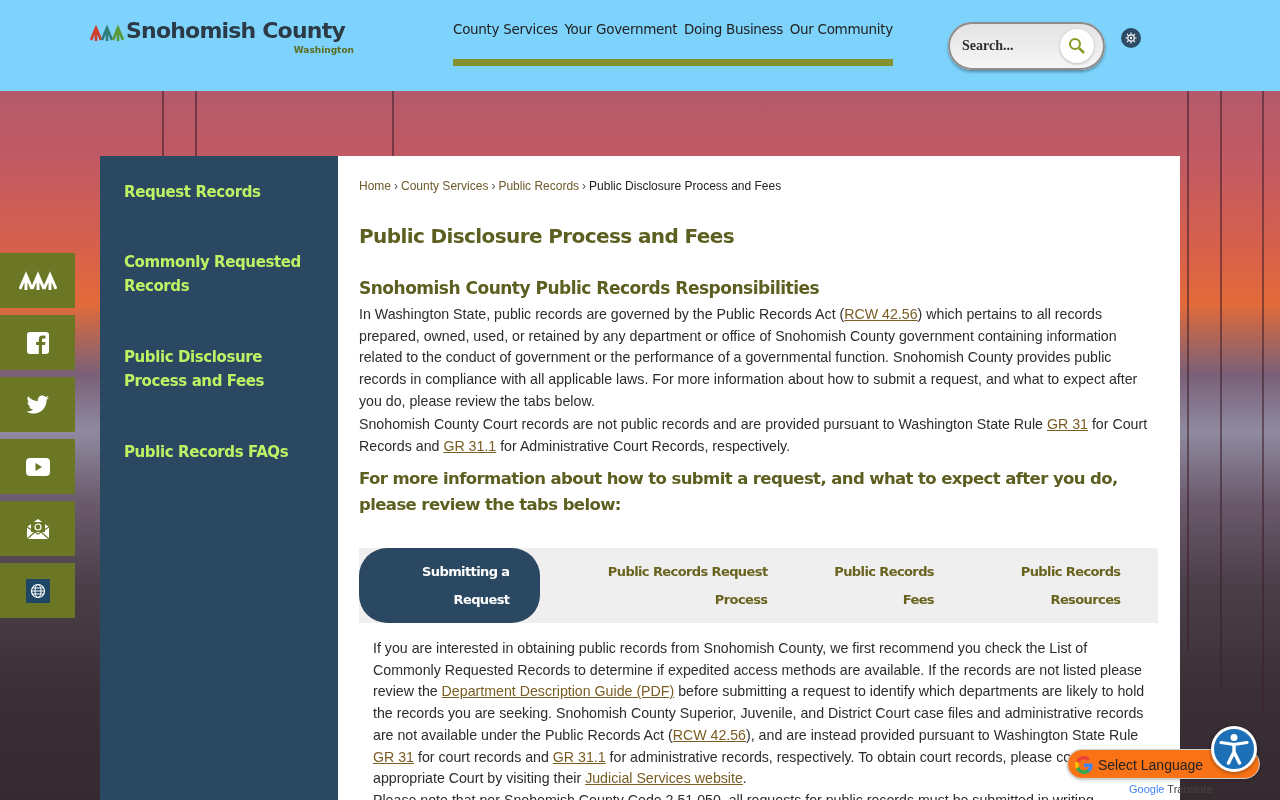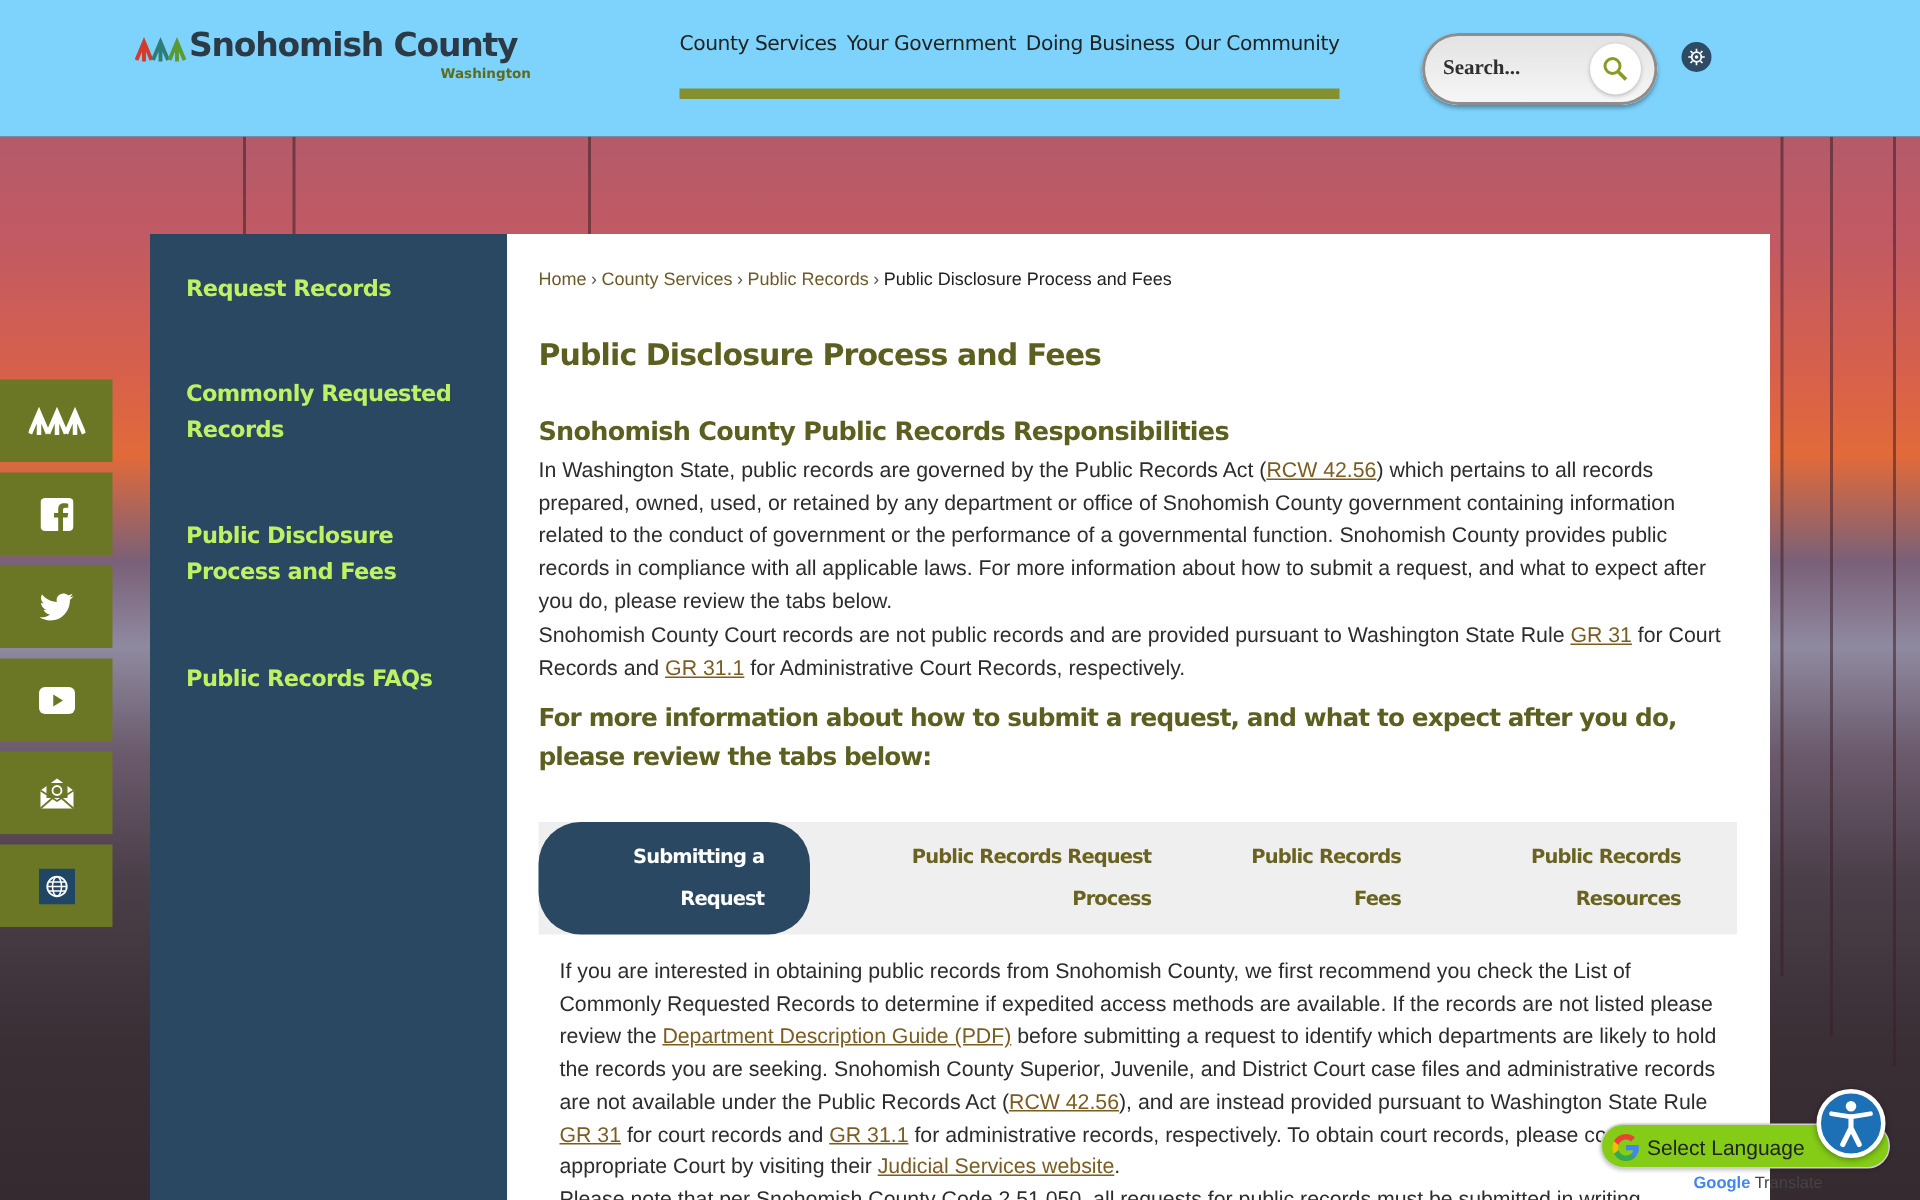--- a/index.html
+++ b/index.html
@@ -52,26 +52,26 @@
   .p2 { top: 258px; }
   .sub-title { position: absolute; left: 21px; top: 310px; width: 800px; font-family: "DejaVu Sans", sans-serif; font-weight: bold; font-size: 16.5px; line-height: 26px; letter-spacing: -0.6px; color: #5c5f20; }
 
   .tabs { position: absolute; left: 21px; top: 392px; width: 799px; height: 75px; background: #efefef; display: flex; }
   .tab { height: 75px; display: flex; align-items: center; justify-content: center; text-align: right; font-family: "DejaVu Sans", sans-serif; font-weight: bold; font-size: 13px; line-height: 28px; letter-spacing: -0.6px; color: #6a6320; border-radius: 28px; }
   .tab.active { background: #2a4861; color: #fff; }
   .tab-panel { position: absolute; left: 35px; top: 482px; width: 780px; font-size: 14.2px; line-height: 21.7px; color: #2c2c2c; }
   .tab-panel a { color: #7a5d23; text-decoration: underline; }
 
   
-  .translate { position: absolute; left: 1067px; top: 749px; width: 193px; height: 30px; background: #84cc16; border: 1px solid #cfcfcf; border-radius: 15px; box-shadow: 0 1px 3px rgba(0,0,0,0.25); z-index: 6; }
+  .translate { position: absolute; left: 1067px; top: 749px; width: 193px; height: 30px; background: #f97316; border: 1px solid #cfcfcf; border-radius: 15px; box-shadow: 0 1px 3px rgba(0,0,0,0.25); z-index: 6; }
   .translate .g { position: absolute; left: 6px; top: 5px; width: 20px; height: 20px; }
   .translate .label { position: absolute; left: 30px; top: 7px; font-size: 14px; color: #222; }
   .translate .caret { position: absolute; right: 8px; top: 9px; font-size: 10px; color: #222; }
   .powered { position: absolute; left: 1129px; top: 783px; font-size: 11px; color: #444; z-index: 6; }
-  .powered .gl { font-weight: bold; margin-top: 24px; }
+  .powered .gl { font-weight: normal; margin-top: 24px; }
   .a11y { position: absolute; left: 1211px; top: 726px; width: 46px; height: 46px; border-radius: 50%; background: #1d6fb6; border: 3px solid #fff; box-shadow: 0 1px 4px rgba(0,0,0,0.4); z-index: 7; display: flex; align-items: center; justify-content: center; }
 </style>
 </head>
 <body>
 
 <div class="hero"></div>
 <div class="mast" style="left:162px;height:200px"></div>
 <div class="mast" style="left:195px;height:120px"></div>
 <div class="mast" style="left:392px;height:70px"></div>
 <div class="mast" style="left:1187px;height:560px"></div>

